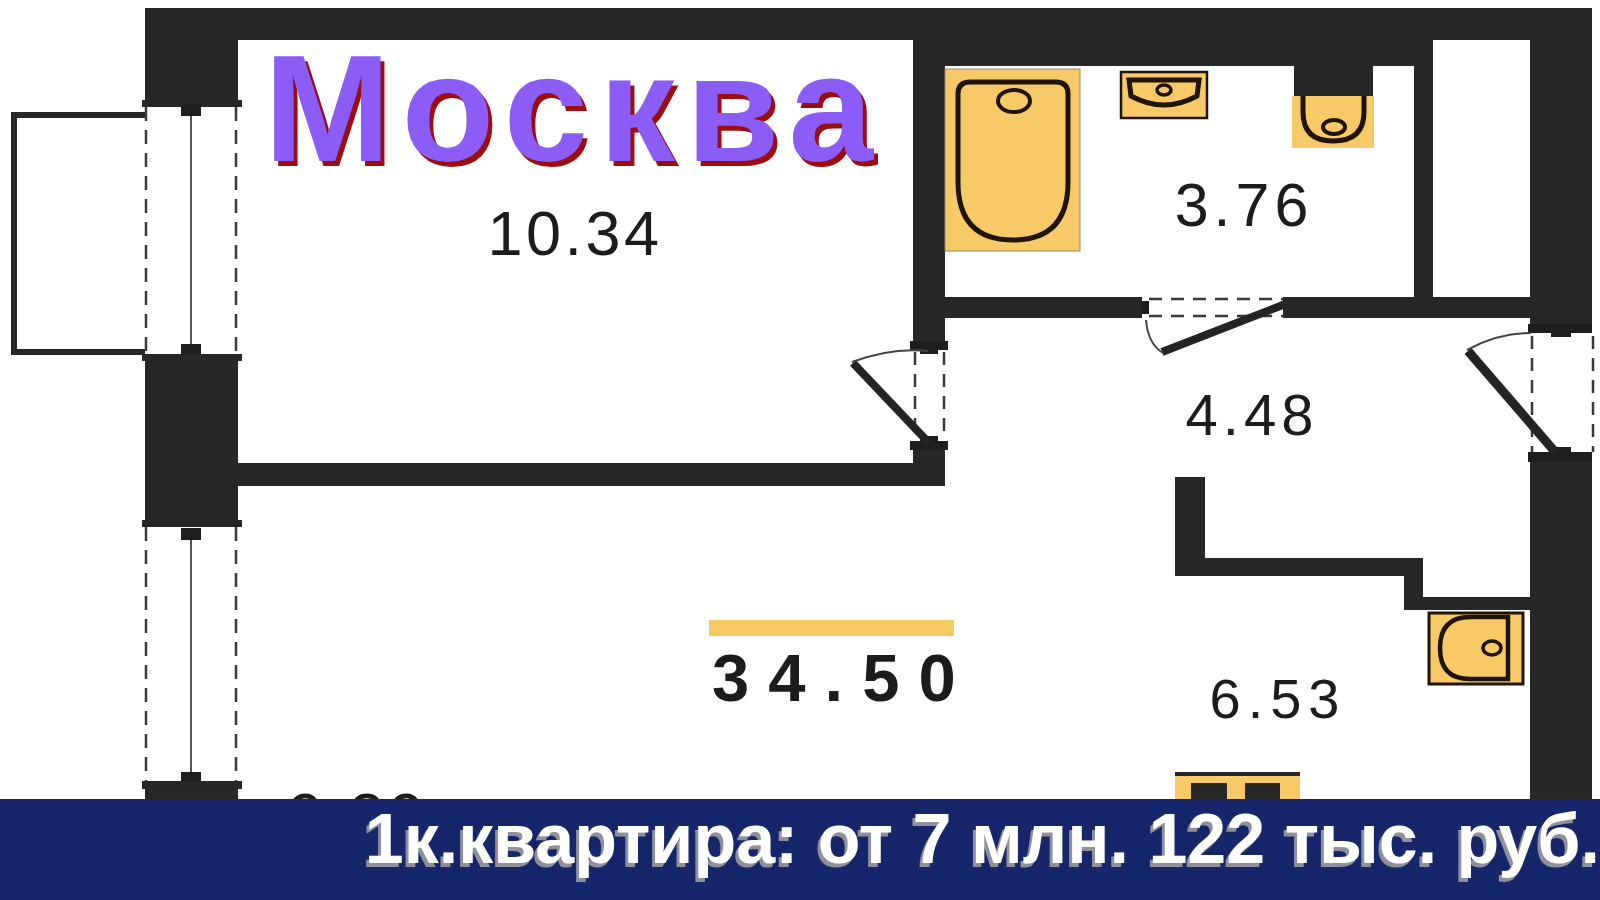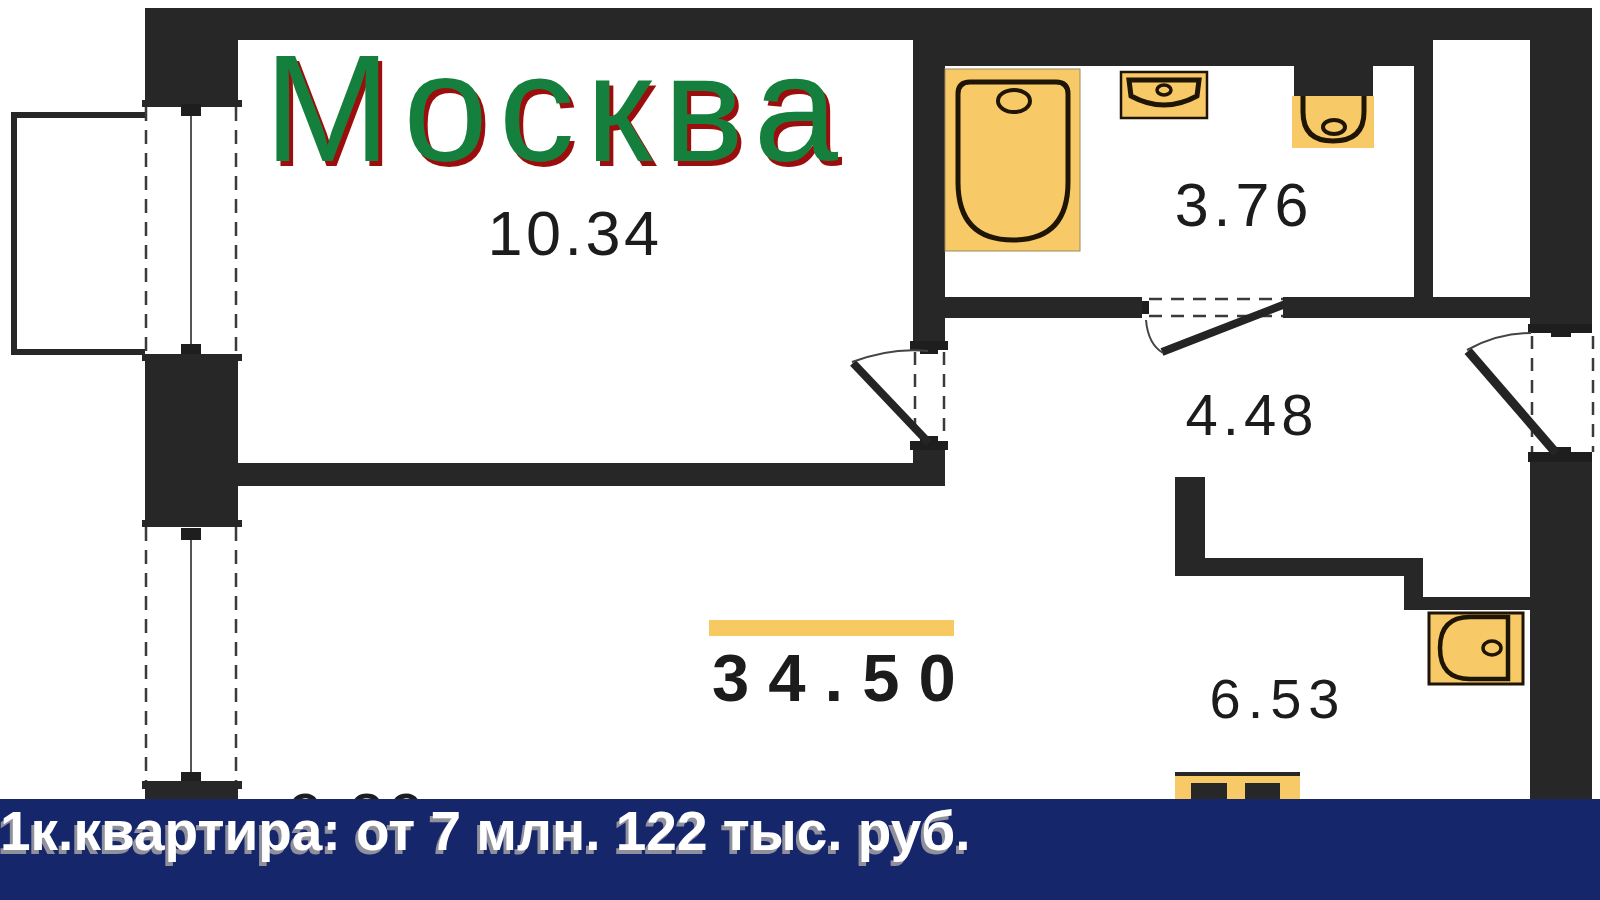--- a/index.html
+++ b/index.html
@@ -136,17 +136,17 @@
 
   <text x="1278" y="718" font-size="56" fill="#1c1c1c" text-anchor="middle" letter-spacing="7">6.53</text>
 
   <text x="358" y="839" font-size="64" fill="#1c1c1c" text-anchor="middle" letter-spacing="4">9.39</text>
 
   <rect x="709" y="620" width="245" height="16" fill="#f6c963"></rect>
 
   <text x="712" y="701" font-size="67" font-weight="bold" fill="#1c1c1c" letter-spacing="19">34.50</text>
 </svg>
 
-<div class="abs" style="left:264px;top:32px;font-size:152px;font-weight:normal;line-height:1;letter-spacing:11px;color:#15803d;text-shadow:4px 5px 0 #9c0d0d;">Москва</div>
+<div class="abs" style="left:264px;top:32px;font-size:152px;font-weight:bold;line-height:1;letter-spacing:11px;color:#8b5cf6;text-shadow:4px 5px 0 #9c0d0d;">Москва</div>
 
 <div class="abs" style="left:0;top:799px;width:1600px;height:101px;background:#15266b;"></div>
 
-<div class="abs" style="left:0;top:804px;width:1600px;text-align:left;font-size:55px;font-weight:bold;line-height:1;color:#ffffff;text-shadow:-3px 4px 0 #8f909c;">1к.квартира: от 7 млн. 122 тыс. руб.</div>
+<div class="abs" style="left:0;top:804px;width:1600px;text-align:right;font-size:70px;font-weight:bold;line-height:1;color:#ffffff;text-shadow:-3px 4px 0 #8f909c;">1к.квартира: от 7 млн. 122 тыс. руб.</div>
 
 </body></html>

